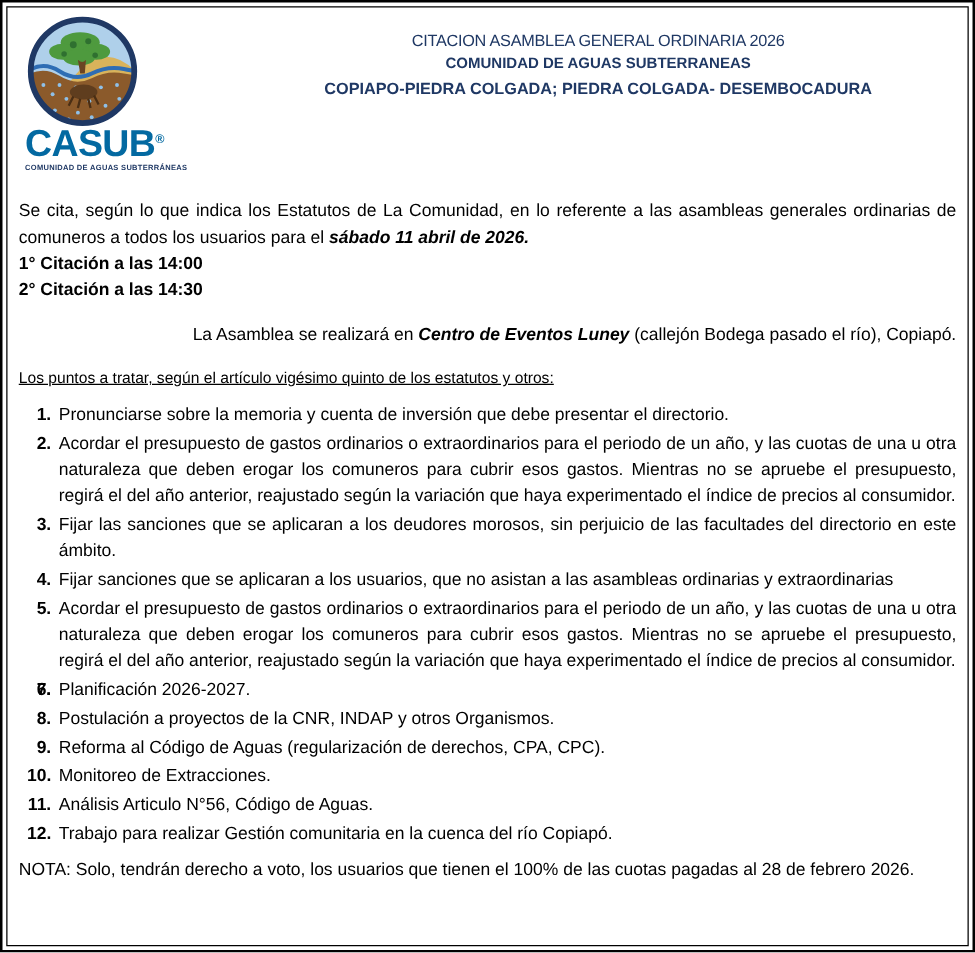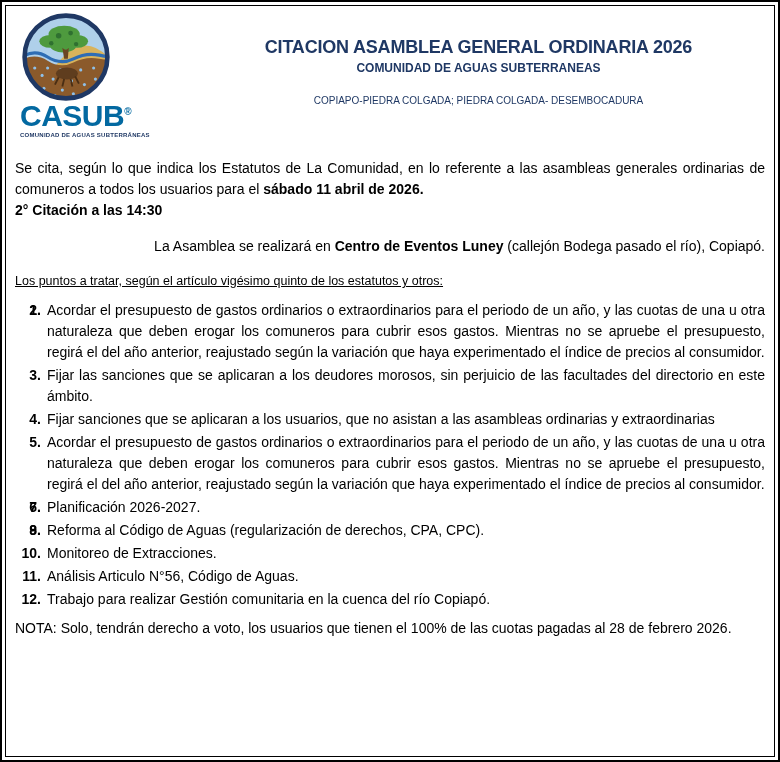--- a/index.html
+++ b/index.html
@@ -21,39 +21,39 @@
   .wordmark{
     font-weight:bold;font-size:30px;line-height:1;
     color:#0369a1;letter-spacing:-0.5px;margin-top:-2px;
   }
   .wordmark sup{font-size:10px;vertical-align:super;}
   .logo-tagline{
     font-size:6px;font-weight:bold;color:#1F3864;
     letter-spacing:0.25px;white-space:nowrap;margin-top:1px;
   }
   .title-block{flex:1;text-align:center;padding-top:14px;color:#1F3864;}
-  .doc-title{font-size:18px;font-weight:bold;letter-spacing:-0.2px;margin-top:12px;}
+  .doc-title{font-size:13px;font-weight:normal;letter-spacing:-0.2px;}
   .doc-subtitle{font-size:12px;font-weight:bold;margin-top:3px;}
-  .doc-subtitle2{font-size:10px;font-weight:normal;margin-top:20px;}
+  .doc-subtitle2{font-size:13px;font-weight:bold;margin-top:6px;}
   
   .content{font-size:14px;line-height:21px;margin-top:20px;}
   p{margin:0;}
   .intro{text-align:justify;}
   .cit{font-weight:bold;}
   .venue{margin-top:15px;text-align:right;}
   .agenda-intro{margin-top:14px;font-size:12.5px;text-decoration:underline;}
   ol.agenda{list-style:none;margin:8px 0 0 0;padding:0 0 0 32px;}
   ol.agenda li{
     position:relative;text-align:justify;line-height:21px;margin:0 0 2px 0;
   }
   ol.agenda .num{
     position:absolute;left:-32px;width:26px;text-align:right;font-weight:bold;
   }
   .note{margin-top:8px;}
-  strong{font-weight:bold;}
+  strong{font-weight:bold;font-style:italic;}
 </style>
 </head>
 <body>
 
 <div class="frame-outer">
   <div class="frame-inner">
 
     <div class="header">
       <div class="logo-block">
         <svg class="logo-circle" width="92" height="92" viewBox="0 0 100 100" aria-hidden="true">
@@ -116,35 +116,36 @@
       <div class="title-block">
         <div class="doc-title">CITACION ASAMBLEA GENERAL ORDINARIA 2026</div>
         <div class="doc-subtitle">COMUNIDAD DE AGUAS SUBTERRANEAS</div>
         <div class="doc-subtitle2">COPIAPO-PIEDRA COLGADA; PIEDRA COLGADA- DESEMBOCADURA</div>
       </div>
     </div>
 
     <div class="content">
 
       <p class="intro"><span>Se cita, según lo que indica los Estatutos de La Comunidad, en lo referente a las asambleas generales ordinarias de comuneros a todos los usuarios para el </span><strong>sábado 11 abril de 2026.</strong></p>
+      <p class="cit">1° Citación a las 14:00</p>
       <p class="cit">2° Citación a las 14:30</p>
 
       <p class="venue"><span>La Asamblea se realizará en </span><strong>Centro de Eventos Luney</strong><span> (callejón Bodega pasado el río), Copiapó.</span></p>
 
       <p class="agenda-intro">Los puntos a tratar, según el artículo vigésimo quinto de los estatutos y otros:</p>
 
       <ol class="agenda">
-        <li><span class="num">1.</span></li>
+        <li><span class="num">1.</span><span>Pronunciarse sobre la memoria y cuenta de inversión que debe presentar el directorio.</span></li>
         <li><span class="num">2.</span><span>Acordar el presupuesto de gastos ordinarios o extraordinarios para el periodo de un año, y las cuotas de una u otra naturaleza que deben erogar los comuneros para cubrir esos gastos. Mientras no se apruebe el presupuesto, regirá el del año anterior, reajustado según la variación que haya experimentado el índice de precios al consumidor.</span></li>
         <li><span class="num">3.</span><span>Fijar las sanciones que se aplicaran a los deudores morosos, sin perjuicio de las facultades del directorio en este ámbito.</span></li>
         <li><span class="num">4.</span><span>Fijar sanciones que se aplicaran a los usuarios, que no asistan a las asambleas ordinarias y extraordinarias</span></li>
         <li><span class="num">5.</span><span>Acordar el presupuesto de gastos ordinarios o extraordinarios para el periodo de un año, y las cuotas de una u otra naturaleza que deben erogar los comuneros para cubrir esos gastos. Mientras no se apruebe el presupuesto, regirá el del año anterior, reajustado según la variación que haya experimentado el índice de precios al consumidor.</span></li>
         <li><span class="num">6.</span></li>
         <li><span class="num">7.</span><span>Planificación 2026-2027.</span></li>
-        <li><span class="num">8.</span></li>
+        <li><span class="num">8.</span><span>Postulación a proyectos de la CNR, INDAP y otros Organismos.</span></li>
         <li><span class="num">9.</span><span>Reforma al Código de Aguas (regularización de derechos, CPA, CPC).</span></li>
         <li><span class="num">10.</span><span>Monitoreo de Extracciones.</span></li>
         <li><span class="num">11.</span><span>Análisis Articulo N°56, Código de Aguas.</span></li>
         <li><span class="num">12.</span><span>Trabajo para realizar Gestión comunitaria en la cuenca del río Copiapó.</span></li>
       </ol>
 
       <p class="note">NOTA: Solo, tendrán derecho a voto, los usuarios que tienen el 100% de las cuotas pagadas al 28 de febrero 2026.</p>
 
     </div>
   </div>

